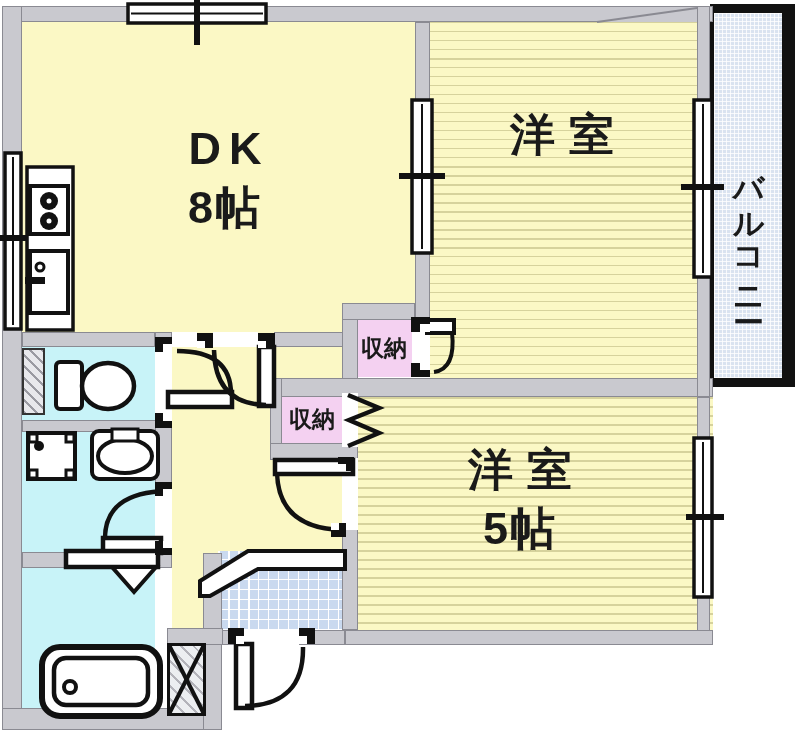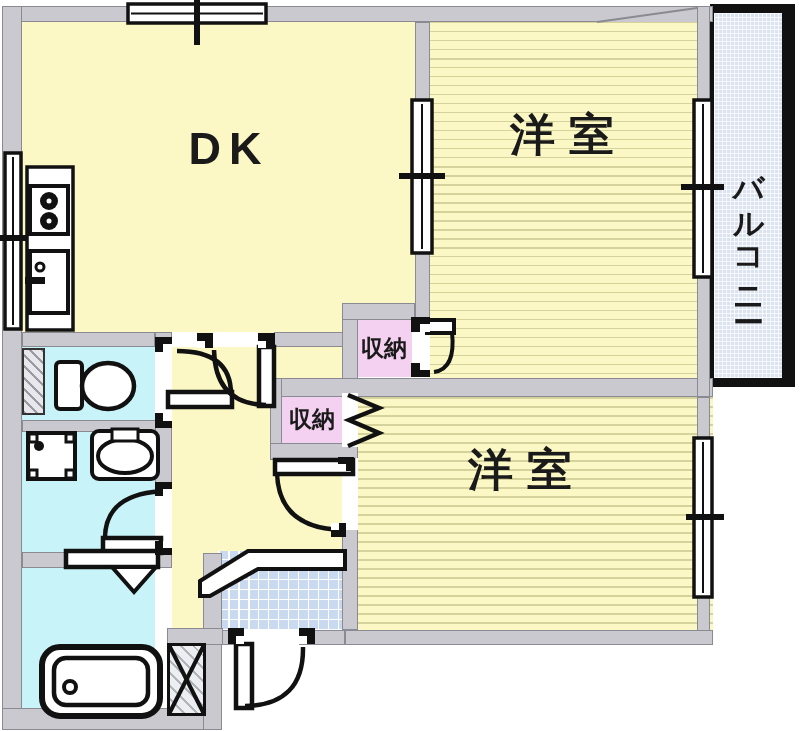--- a/index.html
+++ b/index.html
@@ -203,23 +203,25 @@
       <line x1="204" y1="645" x2="169" y2="714"></line>
     </g>
 
     <g>
       <path d="M200,581 L248,551 L345,551 L345,569 L258,569 L210,596 L200,596 Z" fill="#fff" stroke="#111" stroke-width="4"></path>
     </g>
   </svg>
 
   <div class="lbl rm big" style="left:125px;top:126px;width:200px;">
     <span class="l1" style="letter-spacing:8px;text-indent:8px;">DK</span>
+    <span class="l2">8帖</span>
   </div>
   <div class="lbl rm big" style="left:462px;top:112px;width:200px;">
     <span class="l1">洋室</span>
   </div>
   <div class="lbl rm big" style="left:420px;top:447px;width:200px;">
     <span class="l1">洋室</span>
+    <span class="l2">5帖</span>
   </div>
   <div class="lbl vert" style="left:733px;top:86px;height:290px;font-size:31px;">バルコニー</div>
   <div class="lbl" style="left:356px;top:337px;width:56px;font-size:23px;">収納</div>
   <div class="lbl" style="left:282px;top:408px;width:60px;font-size:23px;">収納</div>
 </div>
 
 </body></html>

